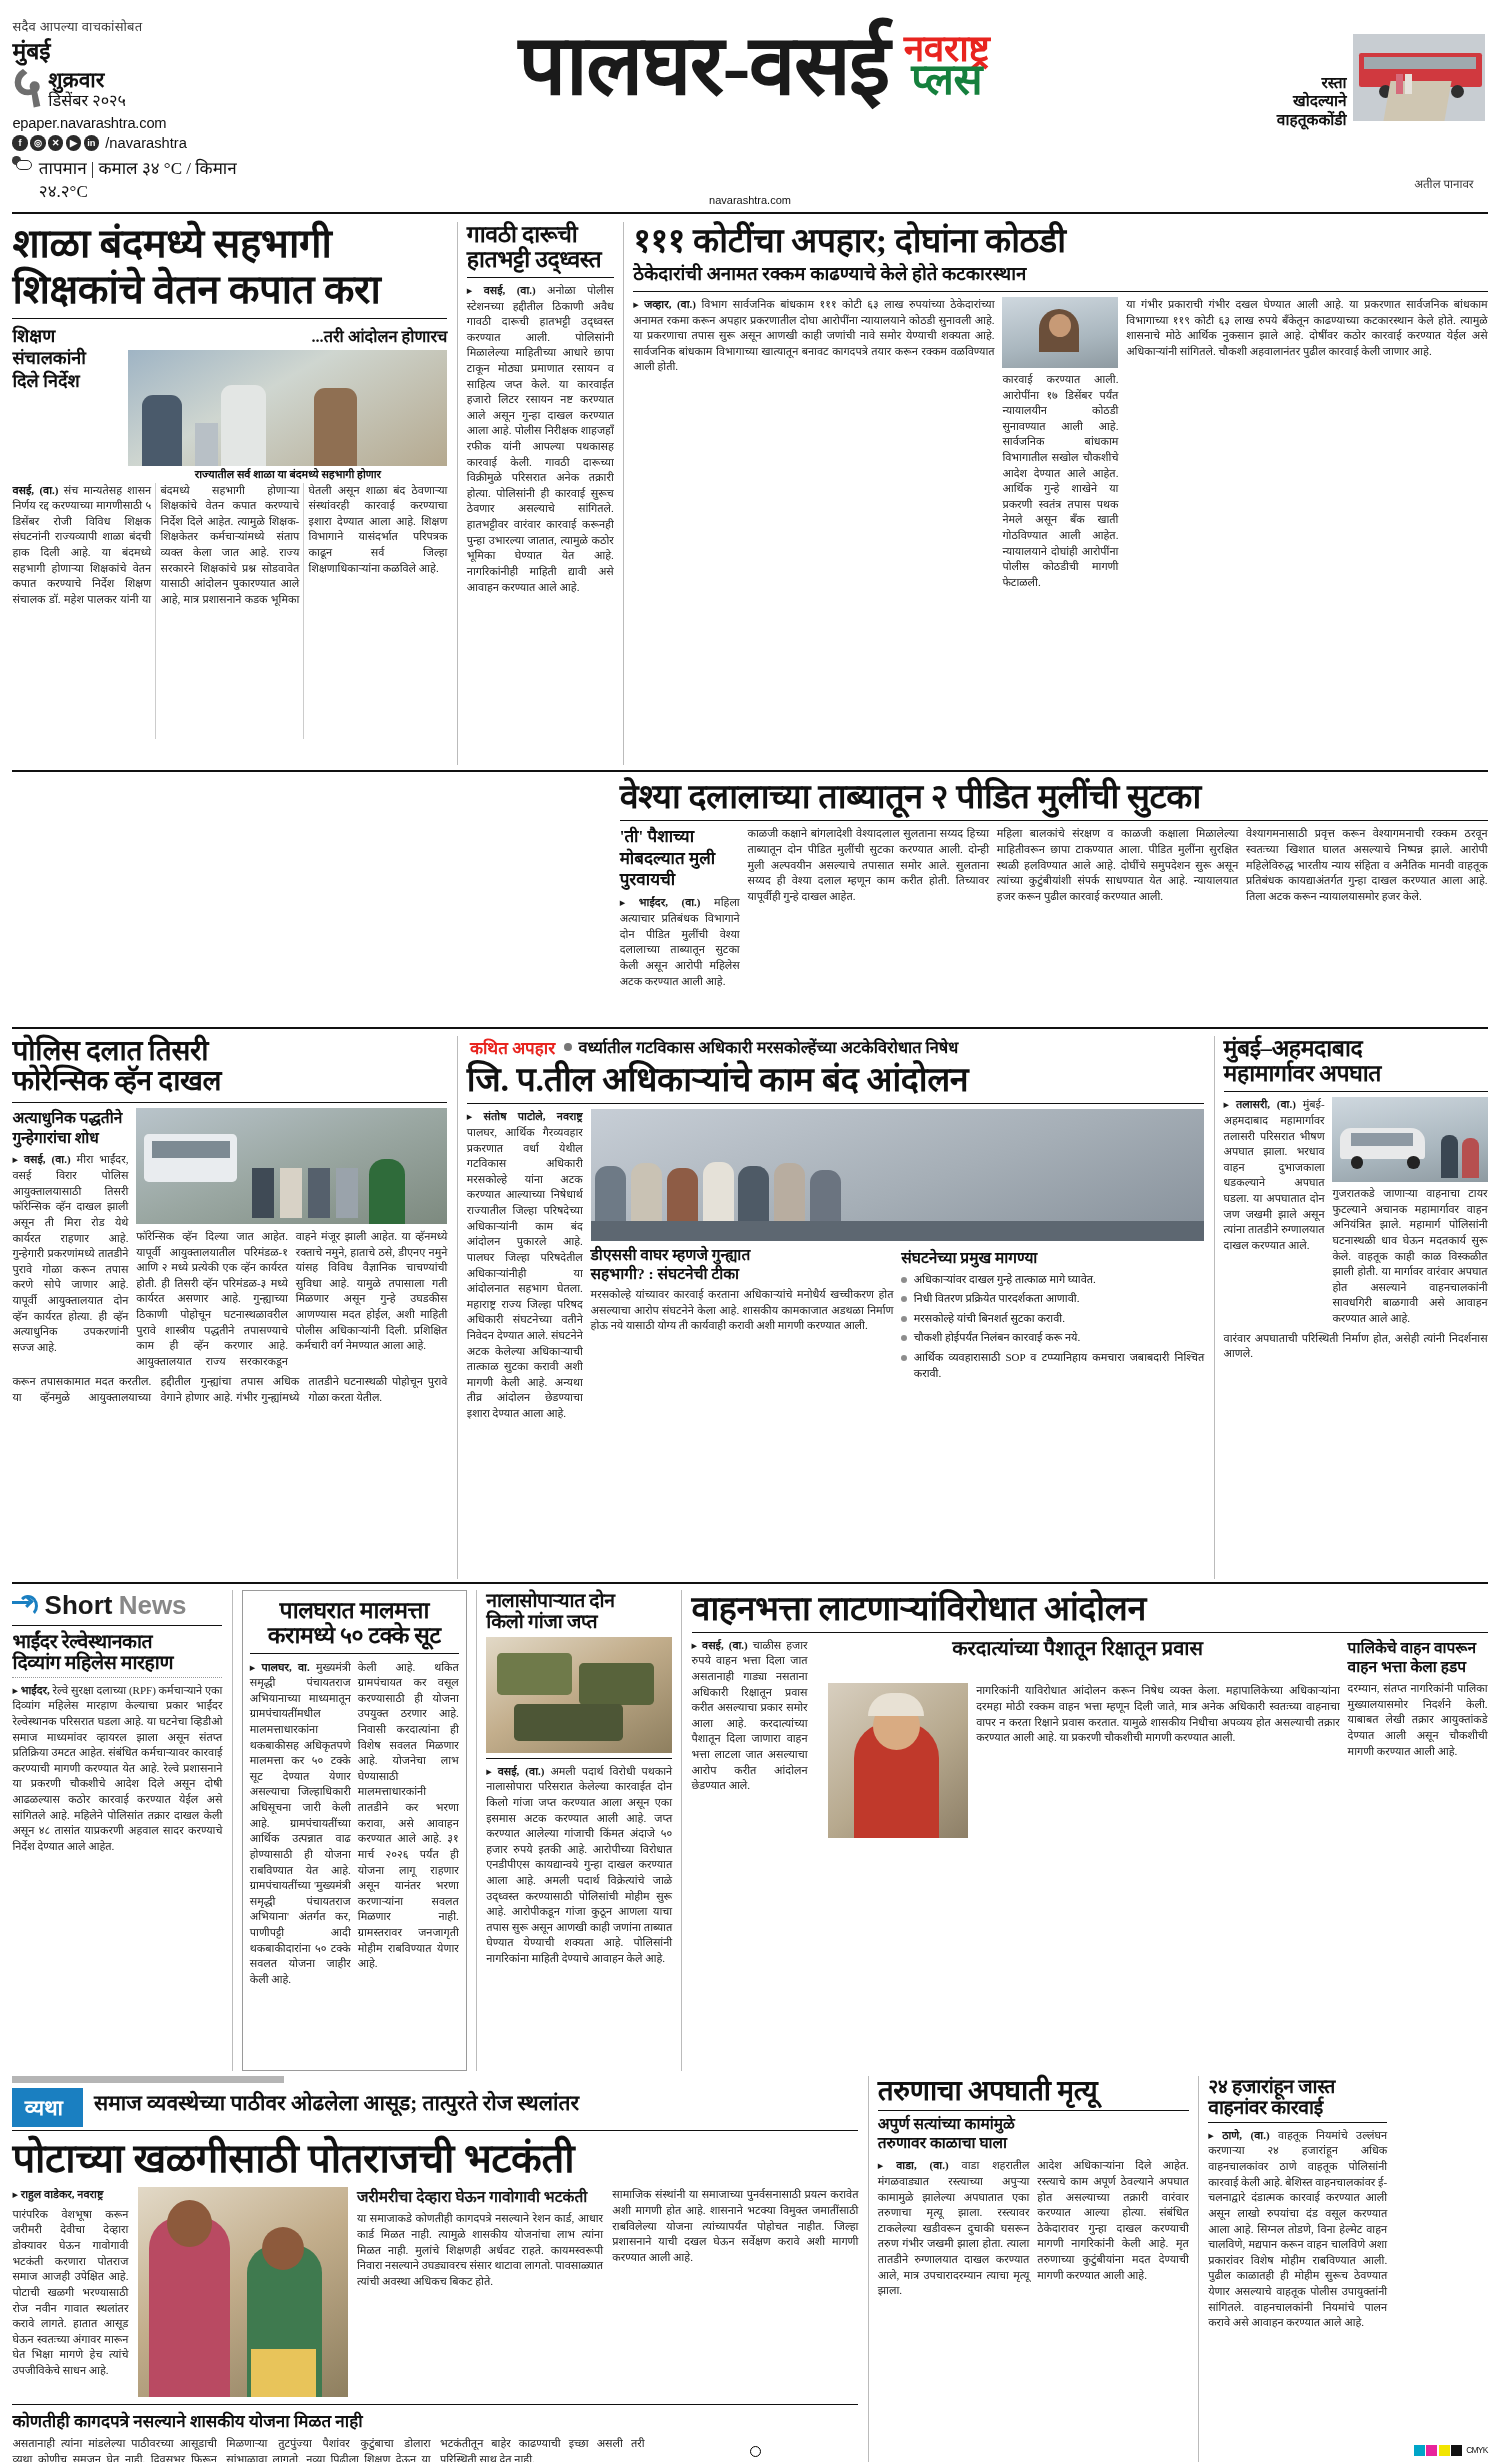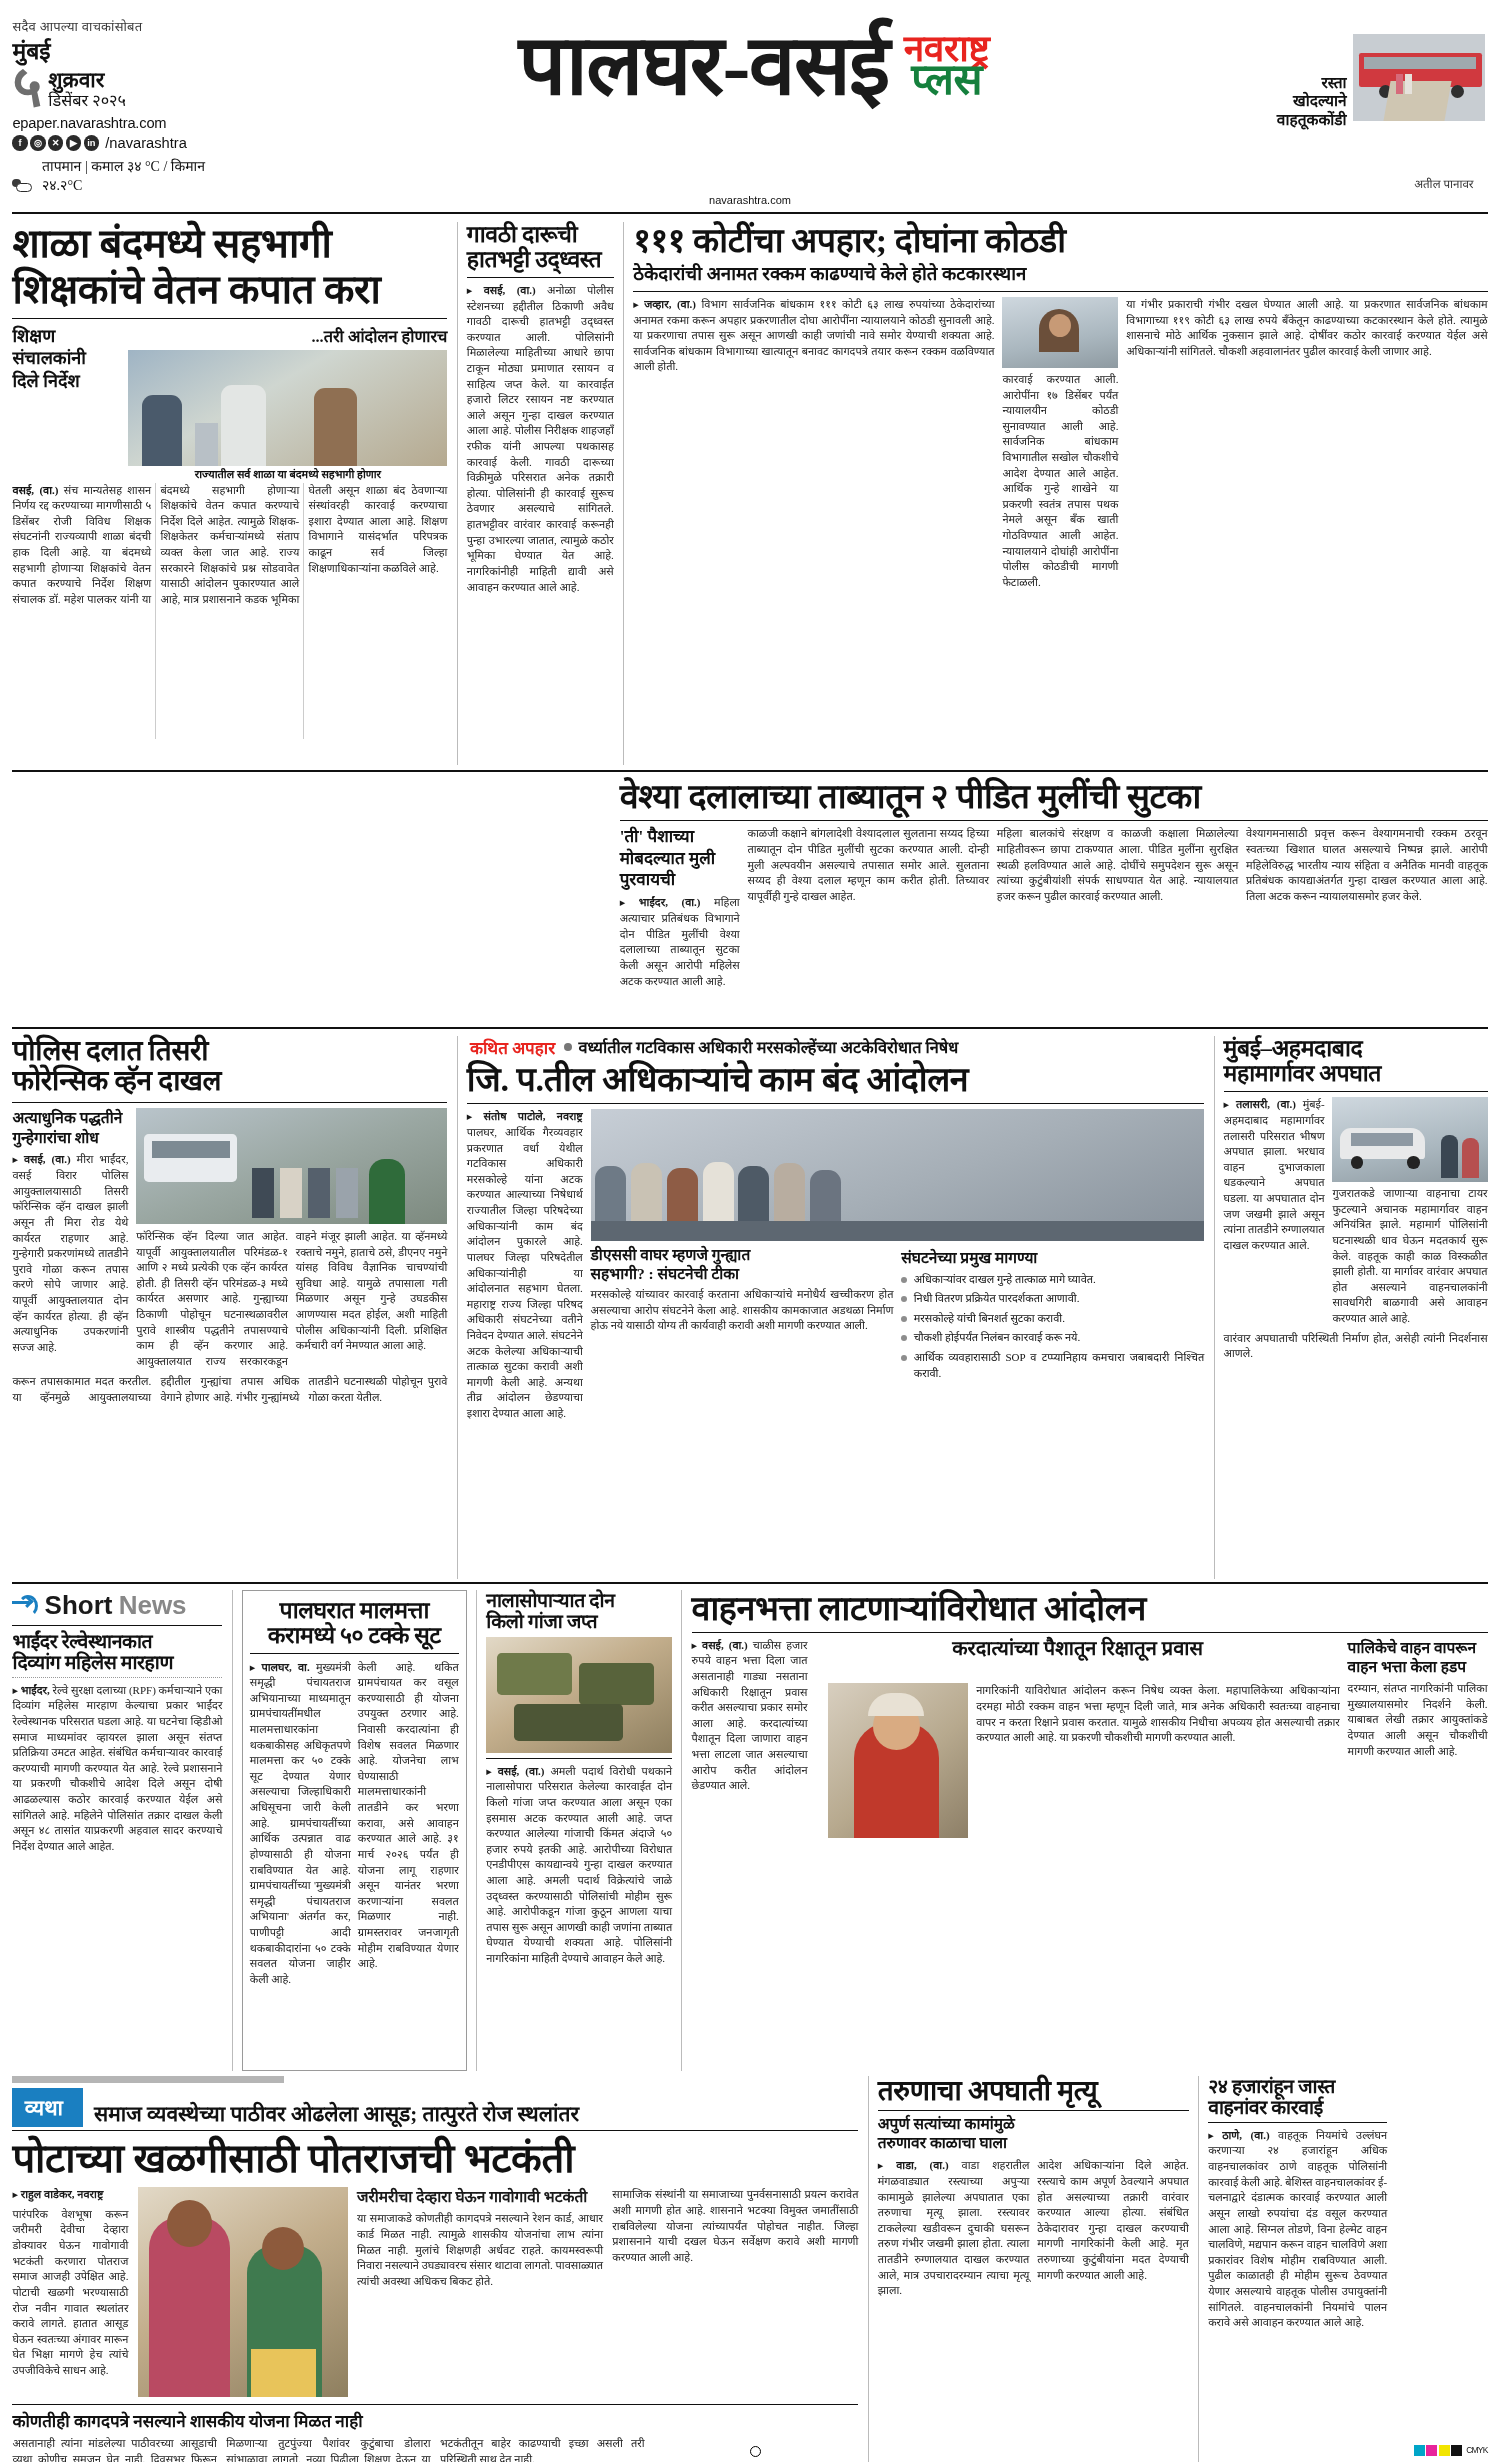--- a/index.html
+++ b/index.html
@@ -20,21 +20,21 @@
   .dateblock { display: flex; align-items: flex-start; gap: 6.2px; margin-top: 1.6px; }
   .daynum { font-size: 57px; font-weight: bold; color: #6e6e6e; line-height: .82; font-family:"Liberation Serif",serif; }
   .dayinfo { padding-top: 4.7px; }
   .dayname { font-size: 21px; font-weight: bold; line-height: 1.05; }
   .datefull { font-size: 16.3px; line-height: 1.1; margin-top: 0.8px; }
   .epaper { font-size: 14.7px; margin-top: 3.9px; font-family:"Liberation Sans",sans-serif; letter-spacing:-0.2px; }
   .socialrow { display: flex; align-items: center; gap: 2.3px; margin-top: 3.9px; }
   .sicon { width: 15.5px; height: 15.5px; border-radius: 50%; background: #2b2b2b; color: #fff;
            font-size: 9.3px; display: flex; align-items: center; justify-content: center; font-family:"Liberation Sans",sans-serif; font-weight:bold;}
   .shandle { font-size: 14.7px; margin-left: 3.9px; font-family:"Liberation Sans",sans-serif; }
-  .weather { display: flex; align-items: flex-end; gap: 10px; margin-top: 4.7px; font-size: 14px; }
+  .weather { display: flex; align-items: flex-start; gap: 10px; margin-top: 4.7px; font-size: 17px; }
   .wicon { width: 20px; height: 15.5px; position: relative; }
   .wicon .sun { position:absolute; left:0; top:0.8px; width:8.5px; height:8.5px; border-radius:50%; background:#3a3a3a; }
   .wicon .cloud { position:absolute; left:3.9px; top:4.7px; width:15.5px; height:9.3px; background:#fff; border:1.9px solid #2b2b2b; border-radius:7px; }
 
   .mh-logo { flex: 1; display: flex; align-items: center; justify-content: center; padding-top: 17px; }
   .logo-main { font-size: 84px; font-weight: bold; letter-spacing: -1.6px; line-height: .9; color: #1a1a1a; }
   .logo-brand { margin-left: 15px; line-height: .88; text-align: center; }
   .logo-nav { font-size: 37px; font-weight: bold; color: #e8241f; letter-spacing: -0.4px; }
   .logo-plus { font-size: 43px; font-weight: bold; color: #15803d; letter-spacing: -0.4px; margin-top:-4.7px; }
 
@@ -79,21 +79,21 @@
   .ph-grad2 { background: linear-gradient(160deg,#b9c4cb 0%,#9aa7a2 50%,#7d8a7f 100%); }
   .ph-grad3 { background: linear-gradient(140deg,#d8cfc0 0%,#b7a98e 55%,#8d7f67 100%); }
   .ph-grad4 { background: linear-gradient(170deg,#cfd8df 0%,#aab7bf 60%,#8e9aa1 100%); }
   .ph-grad5 { background: linear-gradient(150deg,#e2d9c7 0%,#c3ae8c 45%,#8e7f5f 100%); }
   .ph-grad6 { background: linear-gradient(160deg,#c7ced6 0%,#a5aeb6 55%,#86909a 100%); }
   .photo .figA, .photo .figB, .photo .figC { position:absolute; bottom:0; border-radius:11px 11px 0 0; }
   .caption { font-size: 11px; font-weight: bold; text-align:center; margin-top:2.3px; line-height:1.2;}
 
   .redlabel { display:inline-block; background:#fff; color:#e8241f; font-weight:bold; font-size:17px; padding:0 3.1px; }
   .bluetag { display:inline-block; background:#1a7fc1; color:#fff; font-weight:bold; font-size:21px; padding:5.4px 20px 5.4px 12.4px; }
-  .tagrow { display:flex; align-items:flex-end; gap:11px; }
+  .tagrow { display:flex; align-items:flex-start; gap:11px; }
   .tagrow .tagtext { font-size:21px; font-weight:bold; }
 
   .shortnews-head { display:flex; align-items:center; gap:6.2px; }
   .sn-icon { width:26px; height:23px; position:relative; }
   .sn-icon .arc { position:absolute; right:0; top:0.8px; width:20px; height:22px; border:3.1px solid #1a7fc1; border-radius:50%; border-left-color:transparent; border-bottom-color:transparent; }
   .sn-icon .arr { position:absolute; left:0; top:7px; width:17px; height:3.1px; background:#1a7fc1; }
   .sn-icon .arrh { position:absolute; left:11px; top:3.1px; width:8.5px; height:8.5px; border-top:3.1px solid #1a7fc1; border-right:3.1px solid #1a7fc1; transform:rotate(45deg); }
   .sn-short { font-size:26px; font-weight:bold; color:#1a1a1a; font-family:"Liberation Sans",sans-serif; }
   .sn-news { font-size:26px; font-weight:bold; color:#888; font-family:"Liberation Sans",sans-serif; }
 

